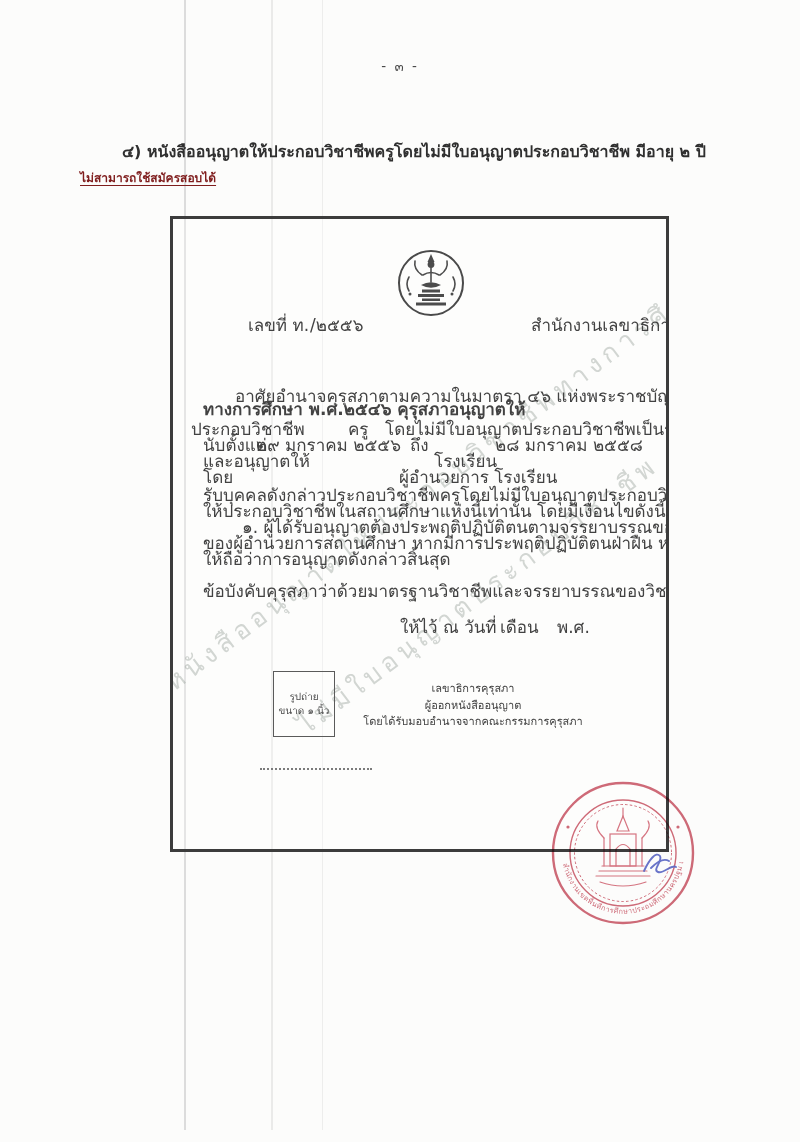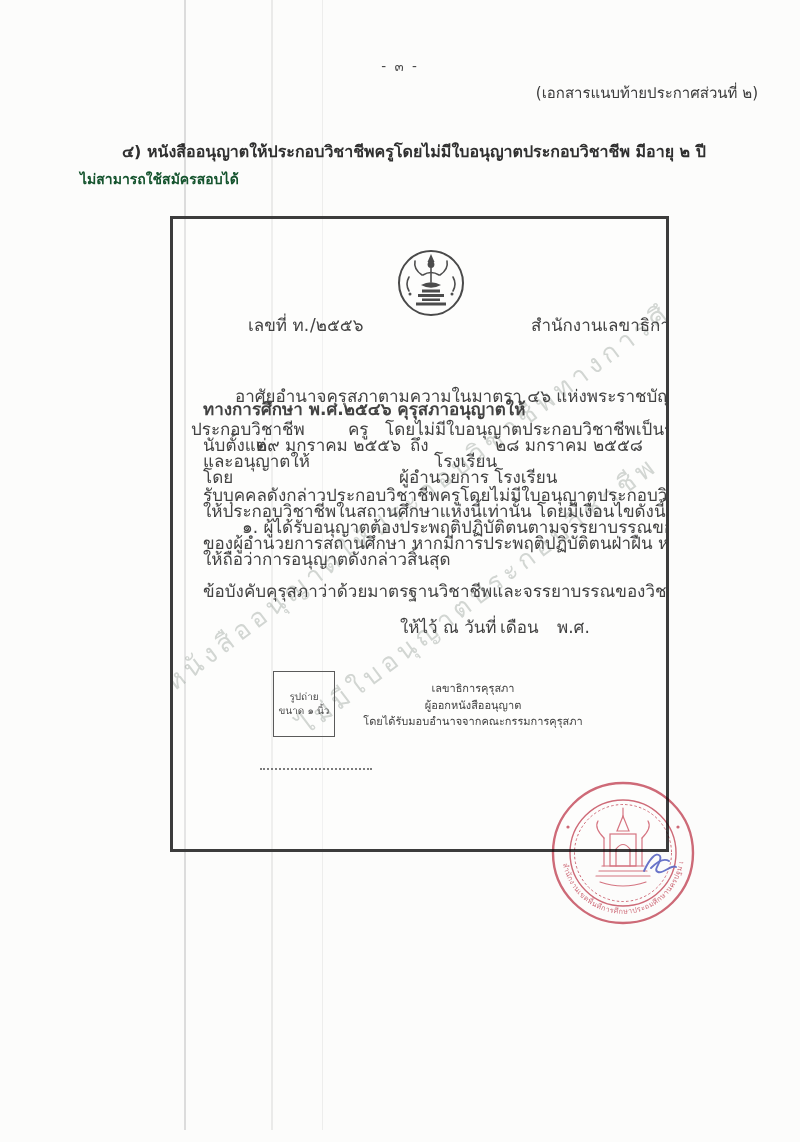--- a/index.html
+++ b/index.html
@@ -15,21 +15,21 @@
   .abs{position:absolute;white-space:nowrap;}
   
   .scanline{position:absolute;top:0;height:1130px;}
   .scanline.a{left:184px;width:2px;background:rgba(110,110,110,.22);}
   .scanline.b{left:271px;width:2px;background:rgba(110,110,110,.12);}
   .scanline.c{left:322px;width:1px;background:rgba(110,110,110,.10);}
   
   .pagenum{top:55px;left:0;width:800px;text-align:center;font-size:13.5px;color:#4a4a4a;letter-spacing:2px;}
   .attach{top:81px;right:42px;font-size:15px;color:#3c3c3c;}
   .head1{top:139px;left:122px;font-size:16px;font-weight:600;color:#2f2f2f;}
-  .head2{top:168px;left:80px;font-size:14px;font-weight:600;color:#14532d;text-underline-offset:3px;}
+  .head2{top:168px;left:80px;font-size:12px;font-weight:600;color:#7f1d1d;text-decoration:underline;text-underline-offset:3px;}
   
   .certbox{
     position:absolute;left:170px;top:216px;width:499px;height:636px;
     border:3px solid #3c3c3c;box-sizing:border-box;background:rgba(255,255,255,.25);
     overflow:hidden;
   }
   .certbox .ln{position:absolute;white-space:nowrap;font-size:17px;color:#424242;}
   .emblem{position:absolute;left:222px;top:28px;width:72px;height:72px;}
   .title-line{top:124px;left:0;width:493px;text-align:center;font-weight:600;color:#393939;}
   .photo{
@@ -56,21 +56,20 @@
 </head>
 <body>
 
 <div class="page">
 
   <div class="scanline a"></div>
   <div class="scanline b"></div>
   <div class="scanline c"></div>
 
   <div class="abs pagenum">- ๓ -</div>
-  <div class="abs attach">(เอกสารแนบท้ายประกาศส่วนที่ ๒)</div>
   <div class="abs head1">๔) หนังสืออนุญาตให้ประกอบวิชาชีพครูโดยไม่มีใบอนุญาตประกอบวิชาชีพ มีอายุ ๒ ปี</div>
   <div class="abs head2">ไม่สามารถใช้สมัครสอบได้</div>
 
   <div class="certbox">
 
     <div class="wm wm1">หนังสืออนุญาตให้ประกอบวิชาชีพทางการศึกษาโดย</div>
     <div class="wm wm2">ไม่มีใบอนุญาตประกอบวิชาชีพ</div>
 
     <svg class="emblem" viewBox="0 0 72 72">
       <g stroke="#4a4a4a" fill="none" stroke-width="2">

